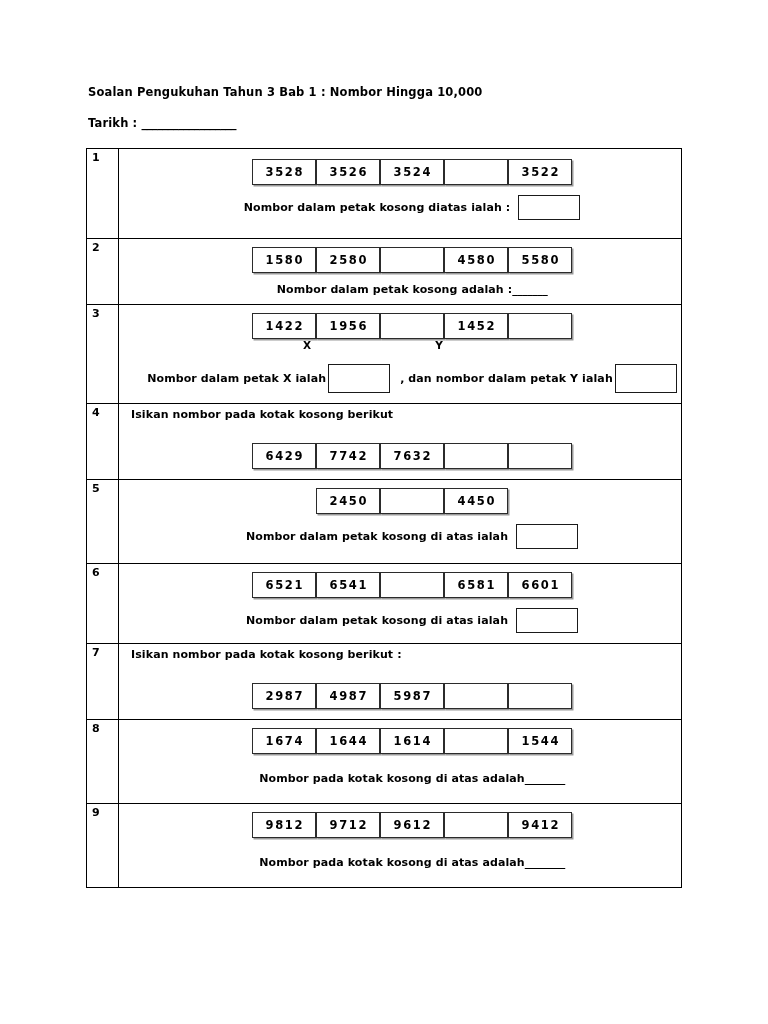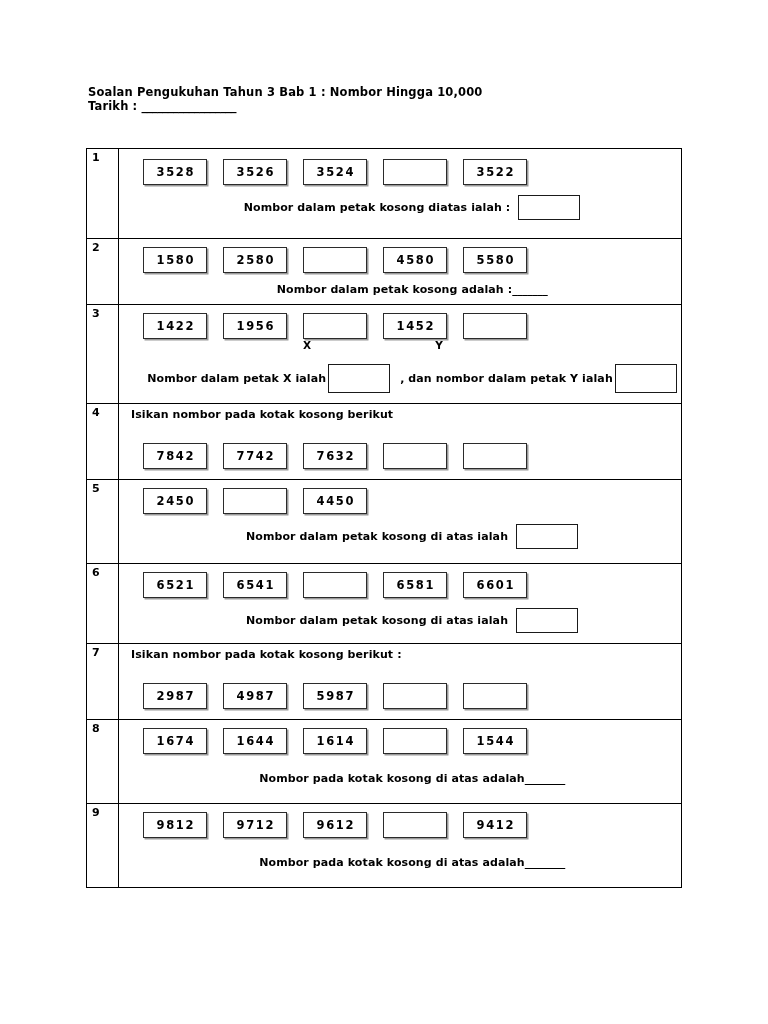--- a/index.html
+++ b/index.html
@@ -31,20 +31,21 @@
     top: 85px;
     width: 600px;
   }
   .doc-title {
     font-size: 11.5px;
     font-weight: bold;
     letter-spacing: 0.15px;
     white-space: nowrap;
   }
   .date-line {
+    margin-top: 17px;
     font-size: 11.5px;
     font-weight: bold;
     letter-spacing: 0.15px;
     white-space: nowrap;
   }
   .date-line .rule {
     letter-spacing: -0.5px;
   }
 
   
@@ -70,22 +71,23 @@
     line-height: 1.1;
   }
   td.bodycell {
     padding: 0;
     position: relative;
   }
 
   
   .boxrow {
     display: flex;
-    gap: 16px;
+    gap: 0;
     padding-left: 24px;
+    justify-content: center;
   }
   .numbox {
     width: 64px;
     height: 26px;
     border: 1.4px solid #2b2b2b;
     box-shadow: 1.5px 1.5px 0 0 #9a9a9a;
     display: flex;
     align-items: center;
     justify-content: center;
     font-size: 11.5px;
@@ -239,21 +241,21 @@
           <div class="sp-10"></div>
         </td>
       </tr>
 
       <tr>
         <td class="numcell">4</td>
         <td class="bodycell">
           <div class="instr">Isikan nombor pada kotak kosong berikut</div>
           <div class="sp-22"></div>
           <div class="boxrow">
-            <div class="numbox">7842</div>
+            <div class="numbox">6429</div>
             <div class="numbox">7742</div>
             <div class="numbox">7632</div>
             <div class="numbox empty"></div>
             <div class="numbox empty"></div>
           </div>
           <div class="sp-10"></div>
         </td>
       </tr>
 
       <tr>

